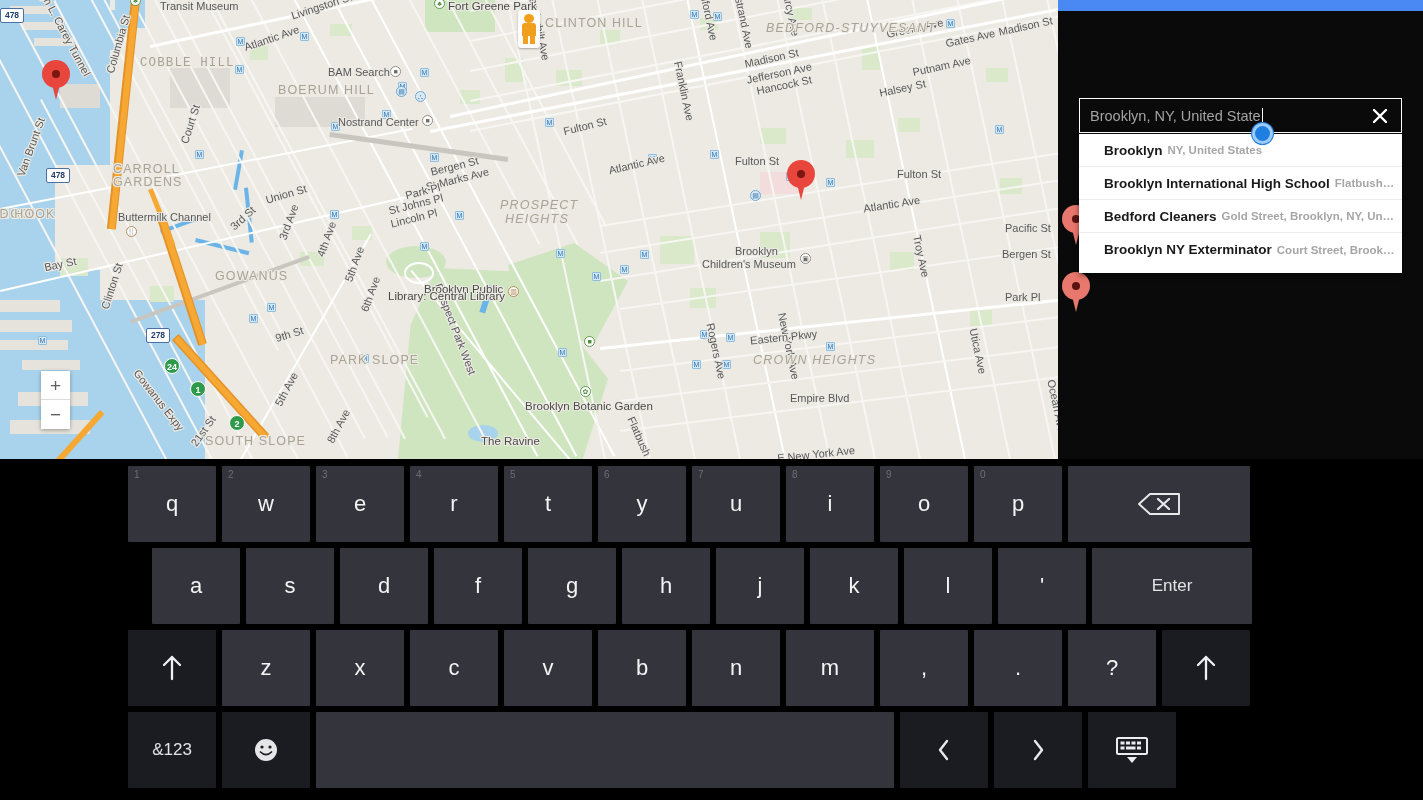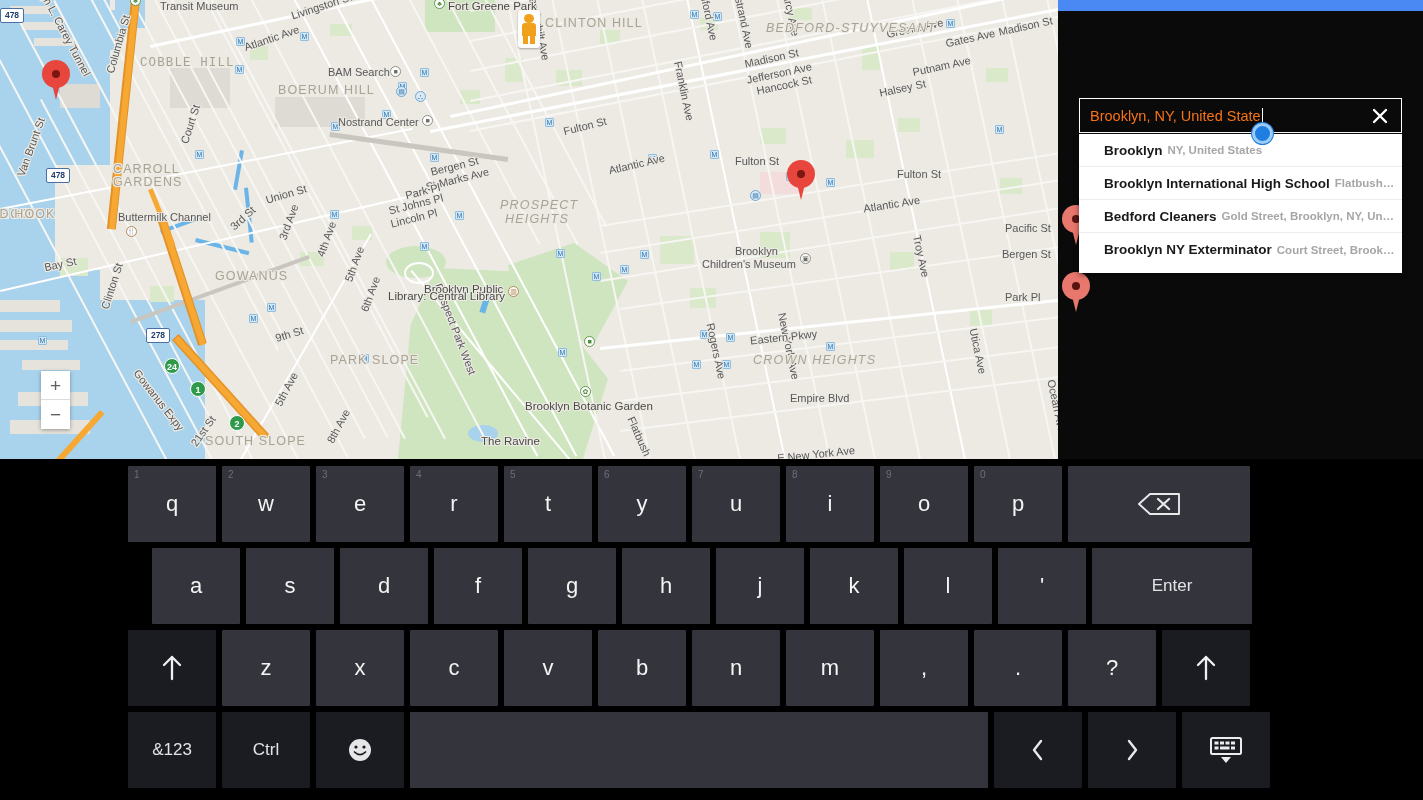--- a/index.html
+++ b/index.html
@@ -137,21 +137,21 @@
     color:#ffffff; font-size:30px; font-weight:bold; letter-spacing:-0.2px;
     font-family:"Liberation Sans", sans-serif;
   }
 
   .search-box {
     position:absolute; left:1079px; top:98px; width:323px; height:35px;
     background:#0a0a0a; border:1.5px solid #ffffff;
     display:flex; align-items:center; padding:0 10px;
   }
   .search-text {
-    flex:1; color:#f97316; font-size:14.5px;
+    flex:1; color:#a3a3a3; font-size:14.5px;
     font-family:"Liberation Sans", sans-serif; white-space:nowrap; overflow:hidden;
   }
   .caret {
     display:inline-block; width:1.5px; height:16px; background:#fff;
     vertical-align:-3px; margin-left:1px;
   }
   .clear-x {
     width:22px; height:22px; display:flex; align-items:center; justify-content:center;
     cursor:pointer;
   }
@@ -671,23 +671,20 @@
         <div class="key dark" style="width: 88px; height: 76px; margin-right: 6px;">
           <svg width="22" height="26" viewBox="0 0 22 26">
             <path d="M11 2 L11 24 M3 10 L11 2 L19 10" fill="none" stroke="#f0f0f3" stroke-width="2.3" stroke-linecap="round" stroke-linejoin="round"></path>
           </svg>
         </div>
       </div>
     <div class="kb-row" id="kb-row4" style="left:128px; top:253px;">
         <div class="key dark small" style="width: 88px; height: 76px; margin-right: 6px;">
           <span>&amp;123</span>
         </div>
-        <div class="key dark small" style="width: 88px; height: 76px; margin-right: 6px;">
-          <span>Ctrl</span>
-        </div>
         <div class="key dark" style="width: 88px; height: 76px; margin-right: 6px;">
           <svg width="26" height="26" viewBox="0 0 26 26">
             <circle cx="13" cy="13" r="11" fill="#e6e6e9"></circle>
             <circle cx="9" cy="10" r="1.6" fill="#1b1c22"></circle>
             <circle cx="17" cy="10" r="1.6" fill="#1b1c22"></circle>
             <path d="M7.5 15 Q13 20.5 18.5 15" fill="none" stroke="#1b1c22" stroke-width="1.7" stroke-linecap="round"></path>
           </svg>
         </div>
         <div class="key" style="width: 578px; height: 76px; margin-right: 6px;"></div>
         <div class="key dark" style="width: 88px; height: 76px; margin-right: 6px;">

